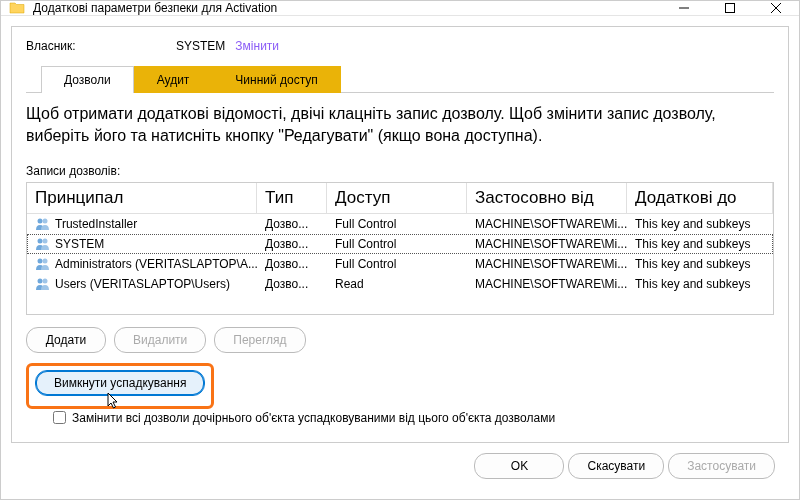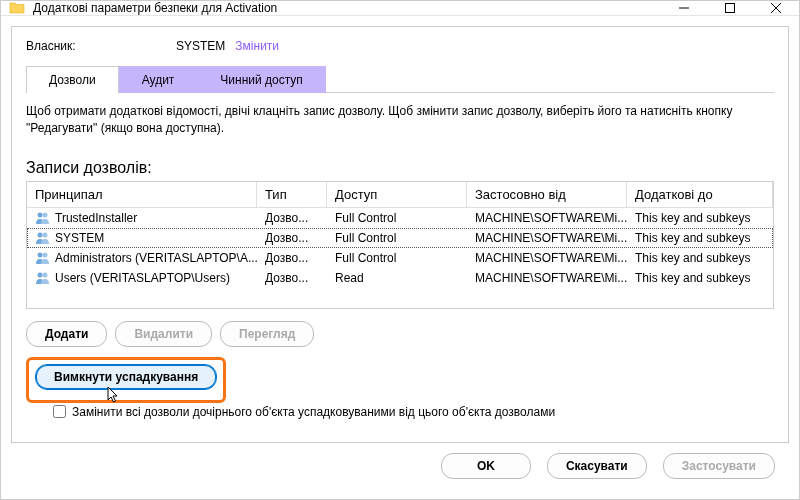--- a/index.html
+++ b/index.html
@@ -9,46 +9,46 @@
   .titlebar .icon-folder { width: 16px; height: 16px; margin-right: 8px; }
   .titlebar .title { flex: 1; font-size: 12px; }
   .winbtn { width: 46px; height: 32px; display: flex; align-items: center; justify-content: center; }
   .content-outer { flex: 1; padding: 10px; display: flex; flex-direction: column; }
   .panel { flex: 1; border: 1px solid #ccc; padding: 12px 14px 10px 14px; display: flex; flex-direction: column; }
   .owner-row { display: flex; align-items: flex-end; margin-bottom: 12px; font-size: 12px; }
   .owner-label { width: 150px; }
   .owner-value { margin-right: 10px; }
   .link { color: #8b5cf6; cursor: pointer; }
   .tabs { display: flex; border-bottom: 1px solid #ccc; margin-bottom: 10px; }
-  .tab { padding: 6px 22px; font-size: 12px; cursor: pointer; border: 1px solid transparent; border-bottom: none; position: relative; top: 1px; background: #c4b5fd; }
-  .tab.active { background: #fff; border-color: #ccc; }
-  .desc { font-size: 12px; margin-bottom: 22px; line-height: 1.4; }
-  .entries-label { font-size: 16px; margin-bottom: 4px; }
+  .tab { padding: 6px 22px; font-size: 12px; cursor: pointer; border: 1px solid transparent; border-bottom: none; position: relative; top: 1px; background: #eab308; }
+  .tab.active { background: #fff; border-color: #ccc; margin-left: 15px; }
+  .desc { font-size: 16px; margin-bottom: 16px; line-height: 1.4; }
+  .entries-label { font-size: 12px; margin-bottom: 4px; }
   .grid { border: 1px solid #ccc; flex: 0 0 auto; }
   .grid-header { display: flex; background: #fff; border-bottom: 1px solid #e0e0e0; }
-  .grid-header > div { padding: 5px 8px; font-size: 13px; border-right: 1px solid #e0e0e0; }
+  .grid-header > div { padding: 5px 8px; font-size: 17px; border-right: 1px solid #e0e0e0; }
   .grid-body { min-height: 100px; }
   .grid-row { display: flex; align-items: center; height: 20px; }
   .grid-row.selected { outline: 1px dotted #555; outline-offset: -1px; }
   .grid-row > div { padding: 2px 8px; font-size: 12px; white-space: nowrap; overflow: hidden; text-overflow: ellipsis; display: flex; align-items: center; }
   .col-principal { width: 230px; }
   .col-type { width: 70px; }
   .col-access { width: 140px; }
   .col-inherited { width: 160px; }
   .col-applies { flex: 1; }
   .usericon { width: 16px; height: 14px; margin-right: 4px; flex-shrink: 0; }
   .btn-row { display: flex; gap: 8px; margin-top: 12px; }
-  .btn { padding: 5px 18px; font-size: 12px; border: 1px solid #bbb; background: #fdfdfd; border-radius: 12px; cursor: pointer; min-width: 80px; text-align: center; font-weight: bold; }
+  .btn { padding: 5px 18px; font-size: 12px; border: 1px solid #bbb; background: #fdfdfd; border-radius: 12px; cursor: pointer; min-width: 80px; text-align: center; }
   .btn.disabled { color: #aaa; cursor: default; }
   .btn.focus { border: 1px solid #0078d4; background: #e5f1fb; box-shadow: 0 0 0 1px #0078d4 inset; }
   .highlight-box { border: 3px solid #f97316; border-radius: 6px; padding: 4px 6px 10px 6px; display: inline-block; margin-top: 10px; position: relative; }
   .cursor { position: absolute; left: 78px; top: 26px; }
   .checkbox-row { display: flex; align-items: center; margin-top: 2px; font-size: 12px; gap: 6px; margin-left: 27px; }
   .checkbox-row input { margin: 0; }
-  .footer { display: flex; justify-content: flex-end; gap: 16px; padding: 10px 14px; }
+  .footer { display: flex; justify-content: flex-end; gap: 4px; padding: 10px 14px; }
   .footer .btn { min-width: 90px; }
 </style>
 </head>
 <body>
 
 <div class="window">
 
   <div class="titlebar">
     <svg class="icon-folder" viewBox="0 0 16 16">
       <path fill="#ffd45e" stroke="#d9a400" stroke-width="0.5" d="M1 3 h5 l1.5 1.5 H15 V13 H1 Z"></path>

